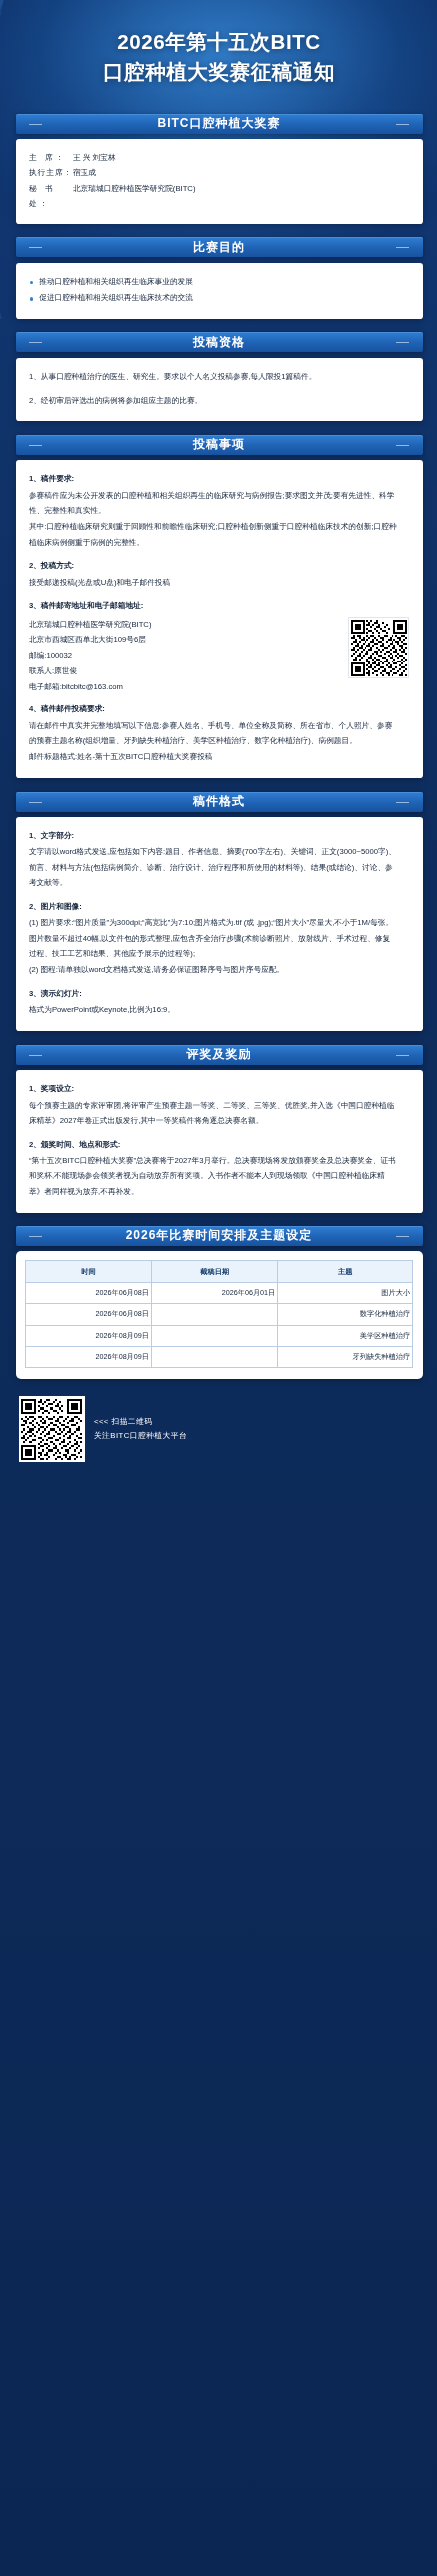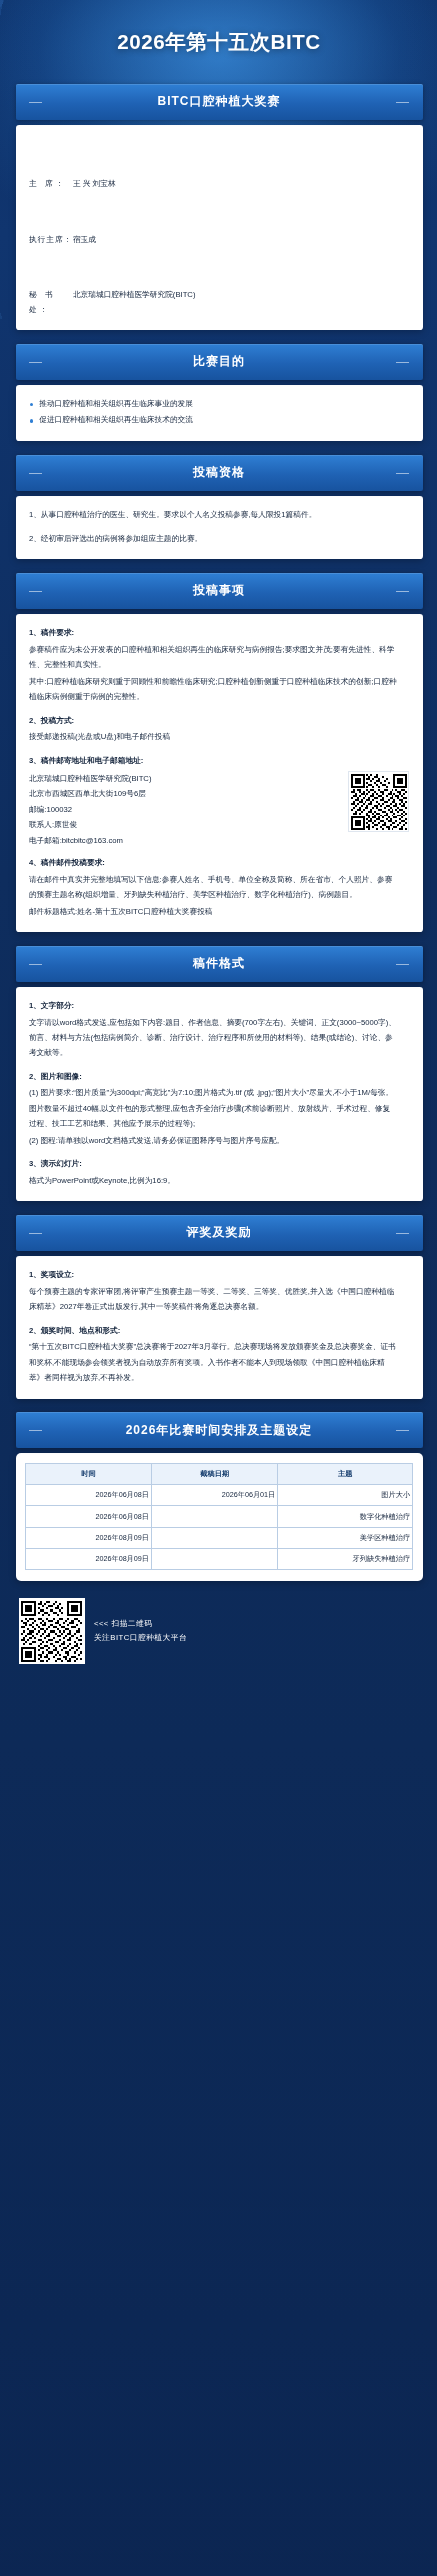--- a/index.html
+++ b/index.html
@@ -51,21 +51,21 @@
     text-shadow: 0 1px 7.2px rgba(0,0,0,0.45);
   }
   .main-title .line { display: block; }
 
   
   .sec {
     margin: 0 0 0 0;
   }
   .sec-head {
     position: relative;
-    height: 36px;
+    height: 20px;
     margin: 13.4px auto 0 auto;
     width: 100%;
     background: linear-gradient(180deg, #2f7fd4 0%, #1f62b4 55%, #17539f 100%);
     border-radius: 2.1px;
     display: flex;
     align-items: center;
     justify-content: center;
     box-shadow: 0 1px 5.2px rgba(0,0,0,0.35), inset 0 0.5px 0 rgba(255,255,255,0.25);
   }
   .sec-head::before, .sec-head::after {
@@ -92,21 +92,21 @@
     margin-top: 5.2px;
     box-shadow: 0 1.5px 7.2px rgba(0,0,0,0.25);
     color: #15253d;
     font-size: 7.7px;
     line-height: 2.0;
   }
   .card p { margin: 0 12px 1px 0; }
   .card p.tight { margin: 0; }
   .gap { height: 7.2px; }
 
-  .kv { display: flex; align-items: flex-start; margin-top: 40px; }
+  .kv { display: flex; align-items: flex-start; }
   .kv .k { width: 44px; flex: none; letter-spacing: 3.1px; }
   .kv .k.wide { letter-spacing: 1px; }
   .kv .v { flex: 1; }
 
   .bullet {
     position: relative;
     padding-left: 10.3px;
     margin: 0 0 1px 0;
   }
   .bullet::before {
@@ -193,20 +193,21 @@
 <body>
 
 <div class="page">
   <div class="glow"></div>
   <div class="rays"></div>
 
   <div class="wrap">
 
     <div class="main-title">
       <span class="line">2026年第十五次BITC</span>
+      <span class="line">口腔种植大奖赛征稿通知</span>
     </div>
 
     <div class="sec">
       <div class="sec-head">
         <span>BITC口腔种植大奖赛</span>
       </div>
       <div class="card">
         <div class="kv">
           <div class="k">主 席：</div>
           <div class="v">王 兴  刘宝林</div>

